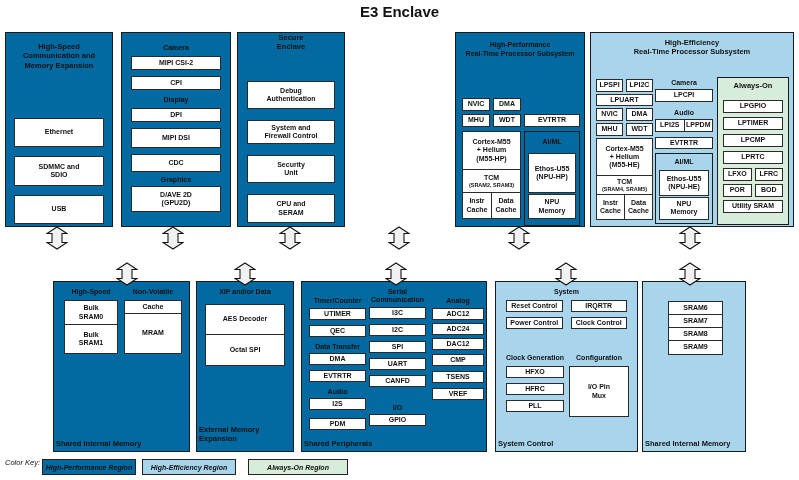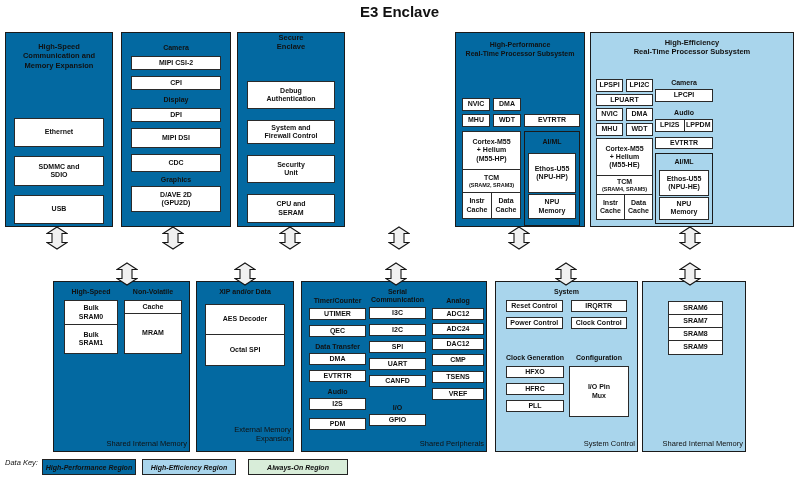--- a/index.html
+++ b/index.html
@@ -17,22 +17,22 @@
           white-space:pre-line;}
   .wbox{background:#fff;border:1px solid #2a2a2a;font-size:7px;font-weight:700;
         line-height:1.18;text-align:center;white-space:pre-line;display:flex;
         flex-direction:column;align-items:center;justify-content:center;
         box-sizing:border-box;padding:1px 1px;}
   .pair{display:flex;gap:3px;}
   .pair .wbox{flex:1;}
   .tight{gap:0;}
   .tight .wbox+.wbox{margin-left:-1px;}
   .col{display:flex;flex-direction:column;position:absolute;}
-  .footer{position:absolute;bottom:3px;left:2px;right:2px;text-align:right;
-          font-weight:400;font-size:7.5px;white-space:pre-line;line-height:1.2;}
+  .footer{position:absolute;bottom:3px;left:2px;right:2px;text-align:left;
+          font-weight:700;font-size:7.5px;white-space:pre-line;line-height:1.2;}
   .cellgrp{background:#fff;border:1px solid #2a2a2a;display:flex;flex-direction:column;box-sizing:border-box;}
   .cellgrp .cell{border-bottom:1px solid #2a2a2a;display:flex;align-items:center;justify-content:center;
                  font-size:7px;font-weight:700;line-height:1.18;text-align:center;white-space:pre-line;box-sizing:border-box;}
   .cellgrp .cell:last-child{border-bottom:none;}
   .aiml{border:1.2px solid #1a1a1a;box-sizing:border-box;display:flex;flex-direction:column;align-items:stretch;padding:3px;}
   .fabric{position:absolute;left:8px;top:246px;width:784px;height:20px;border:1.5px solid #1a1a1a;
           display:flex;align-items:center;justify-content:center;font-weight:700;font-size:7.5px;box-sizing:border-box;}
   .arrow{position:absolute;width:22px;height:24px;}
   .legend{position:absolute;left:5px;top:458px;display:flex;align-items:center;}
   .legend .klabel{font-style:italic;font-size:7.5px;font-weight:400;}
@@ -169,20 +169,38 @@
       </div>
       <div class="wbox" style="height:12px;margin-top:5px">EVTRTR</div>
       <div class="aiml" style="height:71px;margin-top:4px">
         <div class="glabel" style="margin-top:1px">AI/ML</div>
         <div class="wbox" style="height:26px;margin-top:4px">Ethos-U55
 (NPU-HE)</div>
         <div class="wbox" style="height:24px;margin-top:1px">NPU
 Memory</div>
       </div>
     </div>
+    <div class="ao" style="position:absolute;left:126px;top:44px;width:72px;height:148px;border:1.2px solid #1a1a1a;box-sizing:border-box">
+      <div class="col" style="left:5px;right:5px;top:4px">
+        <div class="glabel" style="font-size:7.5px">Always-On</div>
+        <div class="wbox" style="height:13px;margin-top:9px">LPGPIO</div>
+        <div class="wbox" style="height:13px;margin-top:4px">LPTIMER</div>
+        <div class="wbox" style="height:13px;margin-top:4px">LPCMP</div>
+        <div class="wbox" style="height:13px;margin-top:4px">LPRTC</div>
+        <div class="pair" style="height:13px;margin-top:4px">
+          <div class="wbox">LFXO</div>
+          <div class="wbox">LFRC</div>
+        </div>
+        <div class="pair" style="height:13px;margin-top:3px">
+          <div class="wbox">POR</div>
+          <div class="wbox">BOD</div>
+        </div>
+        <div class="wbox" style="height:13px;margin-top:3px">Utility SRAM</div>
+      </div>
+    </div>
   </div>
 
 
   <div class="block hp" style="left:53px;top:281px;width:137px;height:171px">
     <div class="col" style="left:10px;width:54px;top:6px">
       <div class="glabel">High-Speed</div>
       <div class="cellgrp" style="margin-top:4px">
         <div class="cell" style="height:24px">Bulk
 SRAM0</div>
         <div class="cell" style="height:28px">Bulk
@@ -304,21 +322,21 @@
       <polygon points="11,1 21,7.5 16,7.5 16,16.5 21,16.5 11,23 1,16.5 6,16.5 6,7.5 1,7.5" fill="#f1f1f1" stroke="#141414" stroke-width="1.1"></polygon>
     </svg>
   <svg class="arrow" style="left:555px;top:262px" viewBox="0 0 22 24">
       <polygon points="11,1 21,7.5 16,7.5 16,16.5 21,16.5 11,23 1,16.5 6,16.5 6,7.5 1,7.5" fill="#f1f1f1" stroke="#141414" stroke-width="1.1"></polygon>
     </svg>
   <svg class="arrow" style="left:679px;top:262px" viewBox="0 0 22 24">
       <polygon points="11,1 21,7.5 16,7.5 16,16.5 21,16.5 11,23 1,16.5 6,16.5 6,7.5 1,7.5" fill="#f1f1f1" stroke="#141414" stroke-width="1.1"></polygon>
     </svg>
 
   <div class="legend">
-    <span class="klabel">Data Key:</span>
+    <span class="klabel">Color Key:</span>
   </div>
   <div class="kbox hp" style="left:42px;width:94px">
       <span>High-Performance Region</span>
     </div>
   <div class="kbox he" style="left:142px;width:94px">
       <span>High-Efficiency Region</span>
     </div>
   <div class="kbox ao" style="left:248px;width:100px">
       <span>Always-On Region</span>
     </div>

